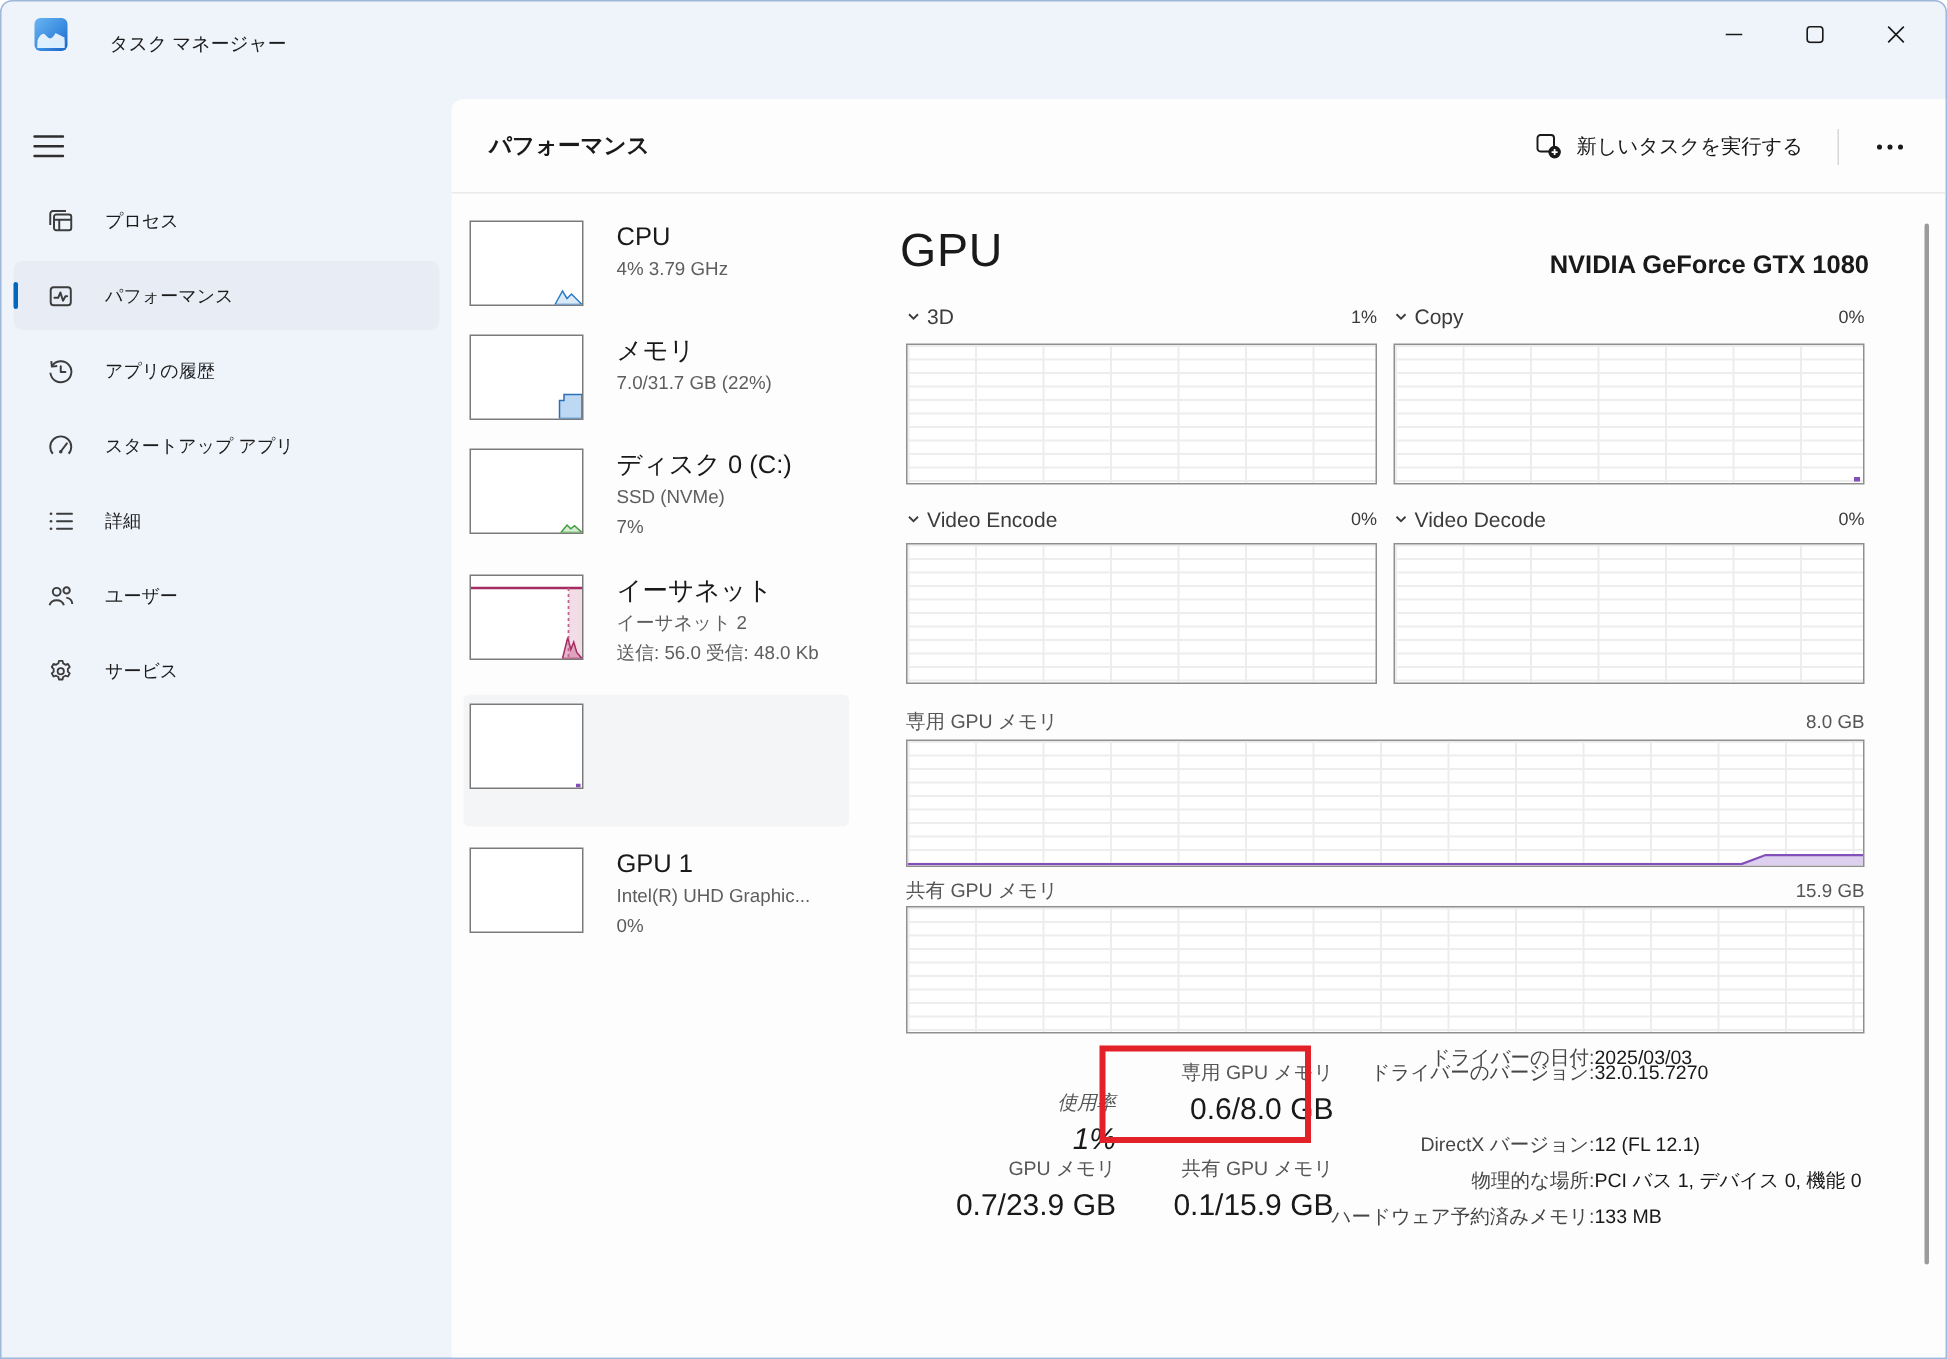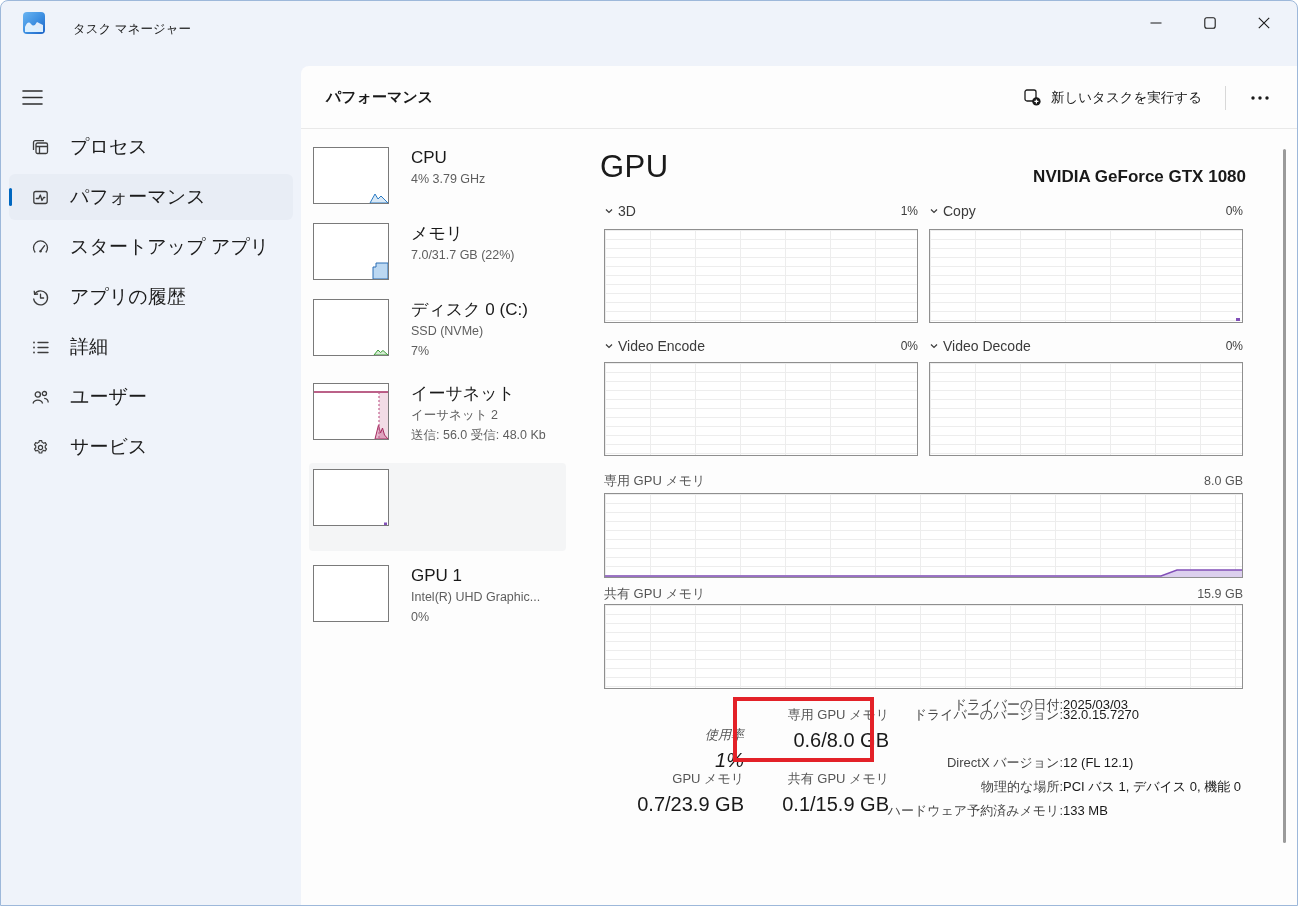--- a/index.html
+++ b/index.html
@@ -16,21 +16,21 @@
   .win-controls { position:absolute; right:6px; top:0; height:44px; display:flex; }
   .win-btn { width:54px; height:44px; display:flex; align-items:center; justify-content:center; }
 
   
   .sidebar { position:absolute; top:65px; left:0; width:300px; bottom:0; }
   .hamburger { position:absolute; left:19px; top:20px; width:24px; height:22px; display:flex; align-items:center; justify-content:center; }
   .nav { position:absolute; top:58px; left:8px; right:8px; }
   .nav-item { position:relative; height:46px; margin-bottom:4px; display:flex; align-items:center; padding-left:22px; gap:20px; border-radius:6px; }
   .nav-item.selected { background:#e8edf5; }
   .nav-item.selected .accent-pill { position:absolute; left:0; top:14px; width:3px; height:18px; border-radius:2px; background:#0067c0; }
-  .nav-label { font-size:19px; color:#1b1b1b; }
+  .nav-label { font-size:12px; color:#1b1b1b; }
   .nav-ic { width:19px; height:19px; display:flex; align-items:center; justify-content:center; }
   .settings-item { position:absolute; left:8px; right:8px; bottom:6px; height:46px; display:flex; align-items:center; padding-left:22px; gap:20px; border-radius:6px; }
 
   
   .content { position:absolute; left:300px; top:65px; right:0; bottom:0; background:#fdfdfd; border-top-left-radius:8px; }
   .content-header { position:absolute; top:0; left:0; right:0; height:63px; border-bottom:1px solid #e9e9e9; }
   .content-title { position:absolute; left:25px; top:22px; font-size:15px; font-weight:700; color:#191919; }
   .header-actions { position:absolute; right:18px; top:0; height:63px; display:flex; align-items:center; gap:15px; }
   .run-task-btn { display:flex; align-items:center; gap:10px; padding:6px 8px; border-radius:4px;justify-content:flex-end; }
   .run-task-label { font-size:13.5px; color:#191919; }
@@ -131,37 +131,37 @@
             <rect x="2.8" y="3.5" width="13.4" height="12" rx="2"></rect>
             <polyline points="5.3,10.5 7.8,10.5 9.3,7 11,12.5 12.6,9.5 13.8,9.5" stroke-linejoin="round" stroke-linecap="round"></polyline>
           </svg>
         </span>
         <span class="nav-label">パフォーマンス</span>
       </div>
 
       <div class="nav-item">
         <span class="nav-ic">
           <svg width="19" height="19" viewBox="0 0 19 19" fill="none" stroke="#3c3c3c" stroke-width="1.3">
+            <path d="M3.6,6.2 A7,7 0 1 1 2.6,10.5"></path>
+            <polyline points="3.2,2.8 3.6,6.4 7.1,6" stroke-linejoin="round"></polyline>
+            <polyline points="9.5,6.2 9.5,10 12.6,10" stroke-linecap="round" stroke-linejoin="round"></polyline>
+          </svg>
+        </span>
+        <span class="nav-label">アプリの履歴</span>
+      </div>
+
+      <div class="nav-item">
+        <span class="nav-ic">
+          <svg width="19" height="19" viewBox="0 0 19 19" fill="none" stroke="#3c3c3c" stroke-width="1.3">
             <path d="M4.2,14.5 A7,7 0 1 1 14.8,14.5"></path>
             <path d="M9.5,13 L13.6,7.6" stroke-linecap="round"></path>
             <circle cx="9.5" cy="13.2" r="1.2" fill="#3c3c3c" stroke="none"></circle>
           </svg>
         </span>
         <span class="nav-label">スタートアップ アプリ</span>
-      </div>
-
-      <div class="nav-item">
-        <span class="nav-ic">
-          <svg width="19" height="19" viewBox="0 0 19 19" fill="none" stroke="#3c3c3c" stroke-width="1.3">
-            <path d="M3.6,6.2 A7,7 0 1 1 2.6,10.5"></path>
-            <polyline points="3.2,2.8 3.6,6.4 7.1,6" stroke-linejoin="round"></polyline>
-            <polyline points="9.5,6.2 9.5,10 12.6,10" stroke-linecap="round" stroke-linejoin="round"></polyline>
-          </svg>
-        </span>
-        <span class="nav-label">アプリの履歴</span>
       </div>
 
       <div class="nav-item">
         <span class="nav-ic">
           <svg width="19" height="19" viewBox="0 0 19 19" fill="none" stroke="#3c3c3c" stroke-width="1.3">
             <path d="M7,4.5 H17 M7,9.5 H17 M7,14.5 H17" stroke-linecap="round"></path>
             <circle cx="3" cy="4.5" r="0.9" fill="#3c3c3c" stroke="none"></circle>
             <circle cx="3" cy="9.5" r="0.9" fill="#3c3c3c" stroke="none"></circle>
             <circle cx="3" cy="14.5" r="0.9" fill="#3c3c3c" stroke="none"></circle>
           </svg>

